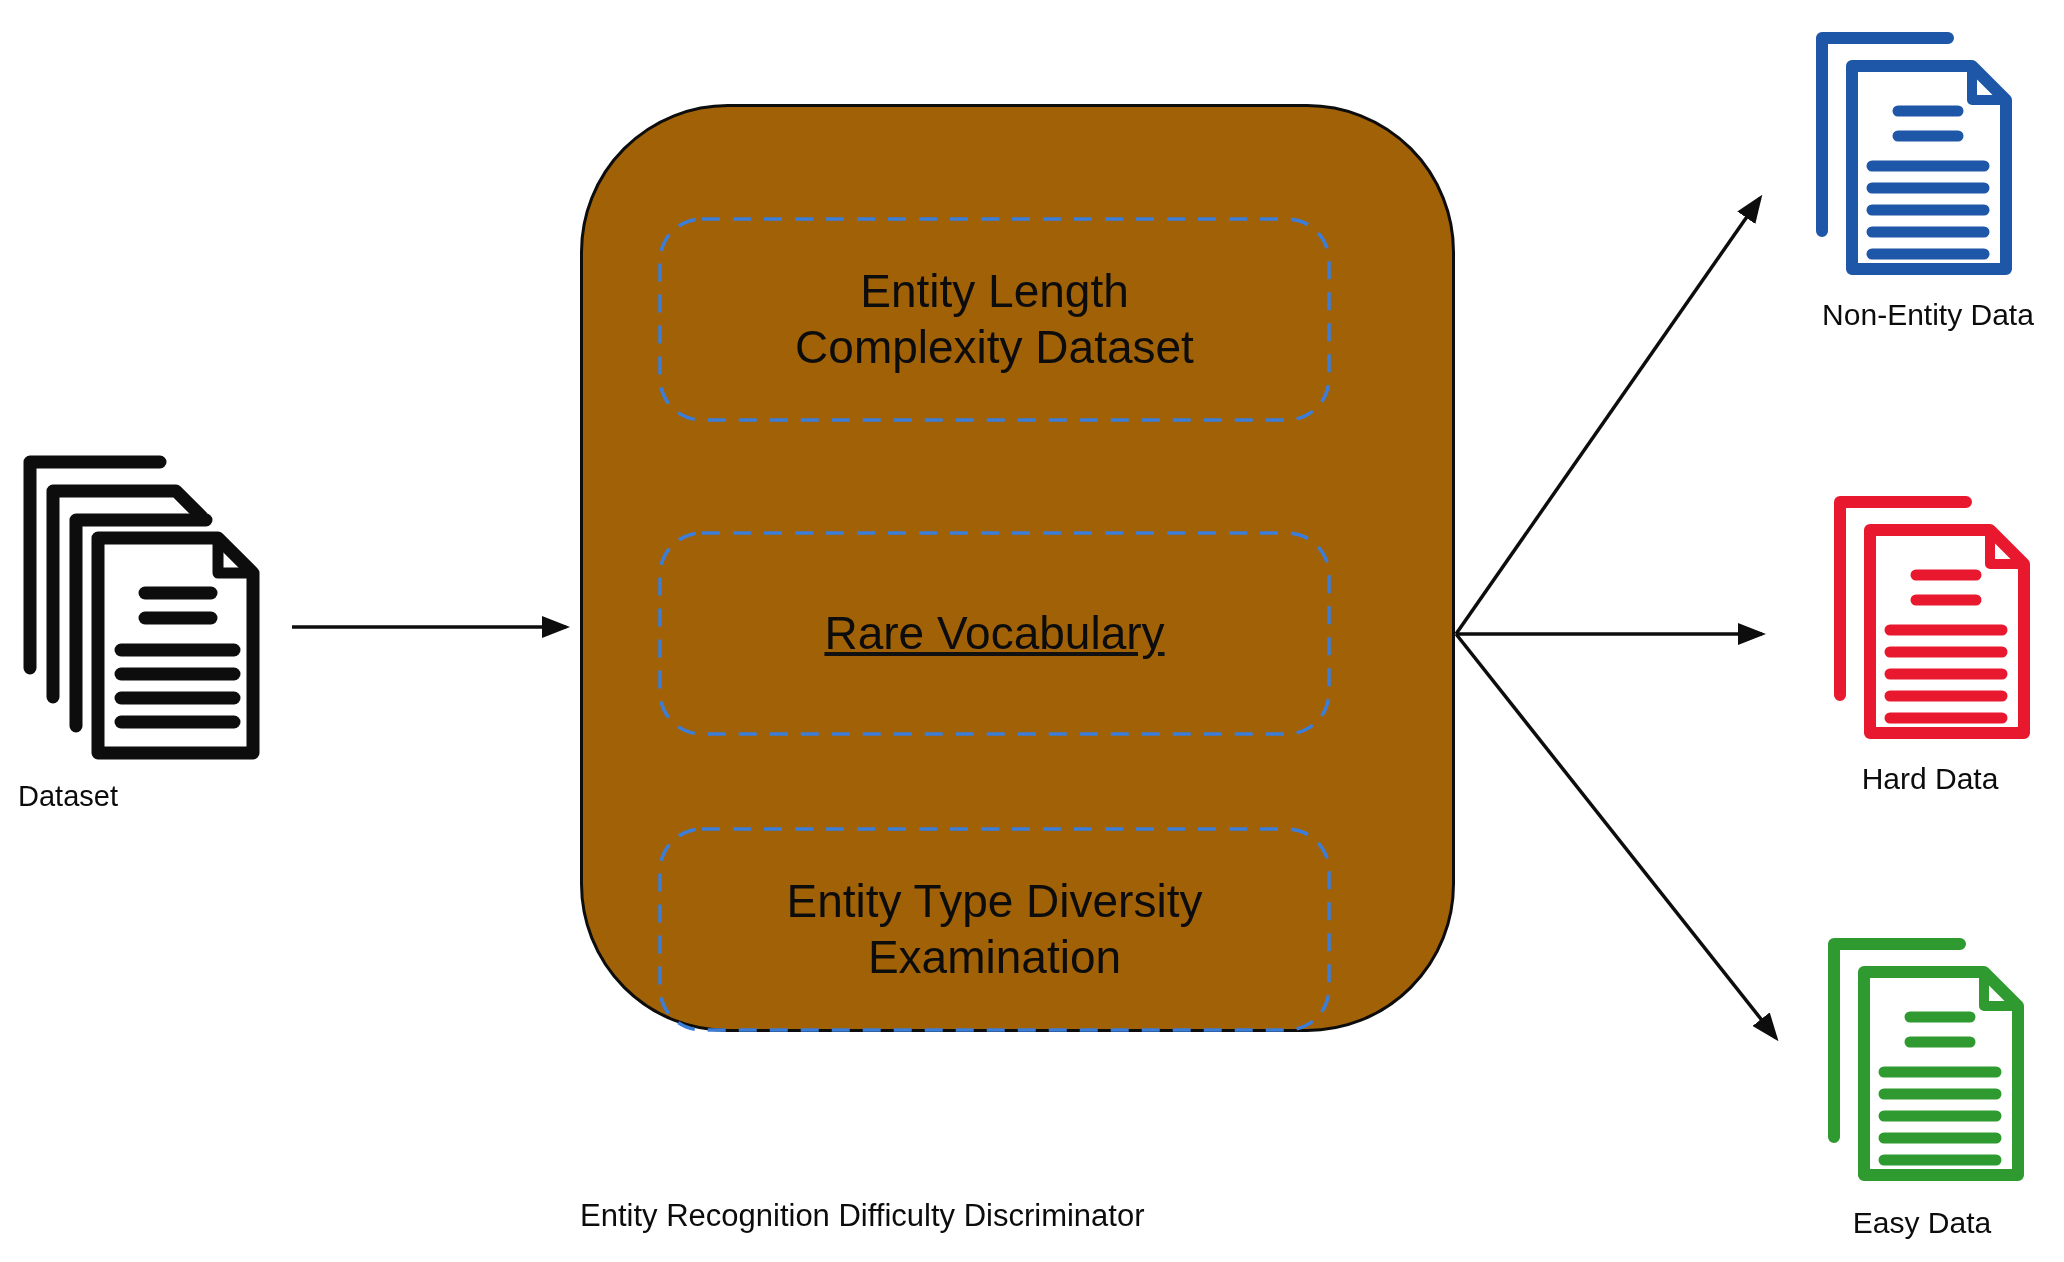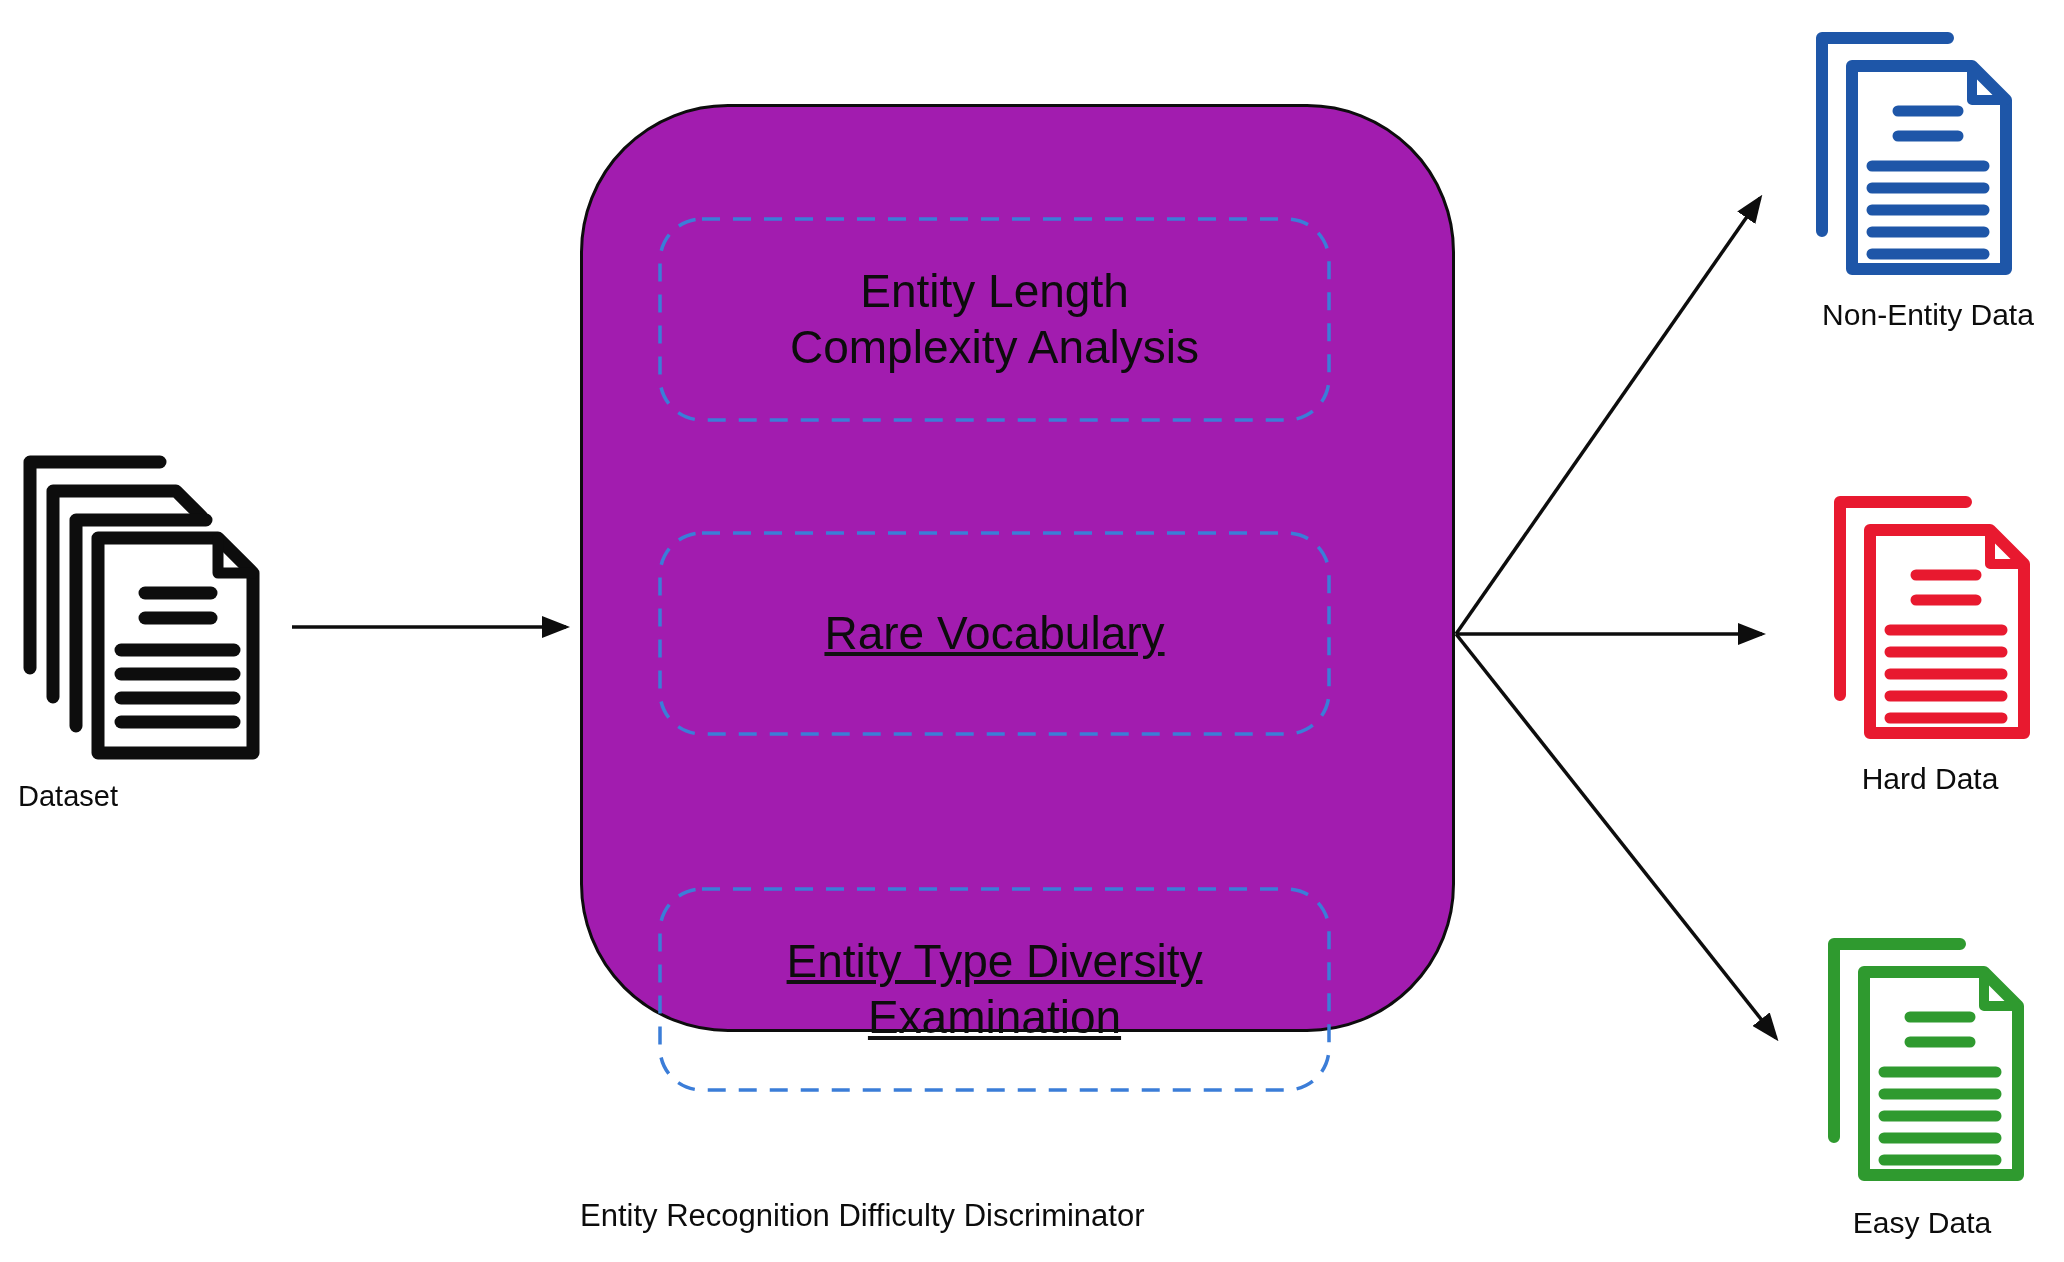--- a/index.html
+++ b/index.html
@@ -12,35 +12,35 @@
   
   #dataset-icon { left: 18px; top: 450px; width: 245px; height: 318px; }
   #dataset-label {
     left: 18px; top: 780px; width: 245px; 
     font-size: 29px; color: #0c0c0c;
   }
 
   
   #discriminator-box {
     left: 580px; top: 104px; width: 875px; height: 928px;
-    border: 3px solid #0d0d0d; border-radius: 148px; background: #a21caf;
+    border: 3px solid #0d0d0d; border-radius: 148px; background: #a16207;
     box-sizing: border-box;
   }
   .module {
     position: absolute; left: 75px; width: 673px; height: 205px;
     display: flex; flex-direction: column; align-items: center; justify-content: center;
   }
   .module .dash-frame { position: absolute; inset: 0; width: 100%; height: 100%; }
   .module-line {
     font-size: 46px; line-height: 1.2; color: #0c0c0c; text-align: center;
     position: relative; z-index: 1;
   }
   #module-0 { top: 110px; }
   #module-1 { top: 424px; text-decoration: underline; }
-  #module-2 { top: 780px; text-decoration: underline; }
+  #module-2 { top: 720px; }
 
   #discriminator-label {
     left: 580px; top: 1198px; width: 875px; text-align: left;
     font-size: 31px; color: #0c0c0c;
   }
 
   
   #arrows-layer { left: 0; top: 0; width: 2064px; height: 1262px; pointer-events: none; }
 
   
@@ -77,21 +77,21 @@
 </div>
 <div class="abs" id="dataset-label">Dataset</div>
 
 <div class="abs" id="discriminator-box">
 
   <div class="module" id="module-0">
     <svg class="dash-frame" viewBox="0 0 673 205" preserveAspectRatio="none" style="color: rgb(59, 125, 216);">
       <rect x="2" y="2" width="669" height="201" rx="42" fill="none" stroke="currentColor" stroke-width="3.5" stroke-dasharray="18 13"></rect>
     </svg>
     <span class="module-line">Entity Length</span>
-    <span class="module-line">Complexity Analysis</span>
+    <span class="module-line">Complexity Dataset</span>
   </div>
 
   <div class="module" id="module-1">
     <svg class="dash-frame" viewBox="0 0 673 205" preserveAspectRatio="none" style="color: rgb(59, 125, 216);">
       <rect x="2" y="2" width="669" height="201" rx="42" fill="none" stroke="currentColor" stroke-width="3.5" stroke-dasharray="18 13"></rect>
     </svg>
     <span class="module-line">Rare Vocabulary</span>
   </div>
 
   <div class="module" id="module-2">

